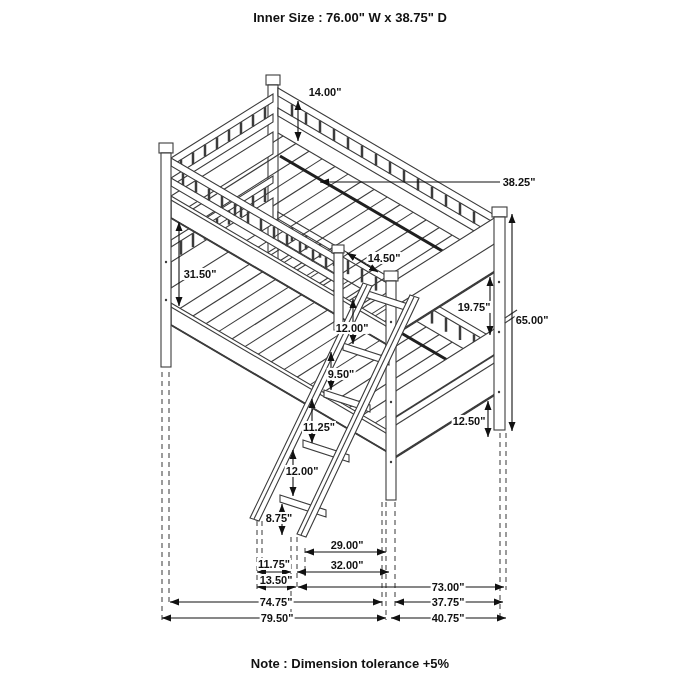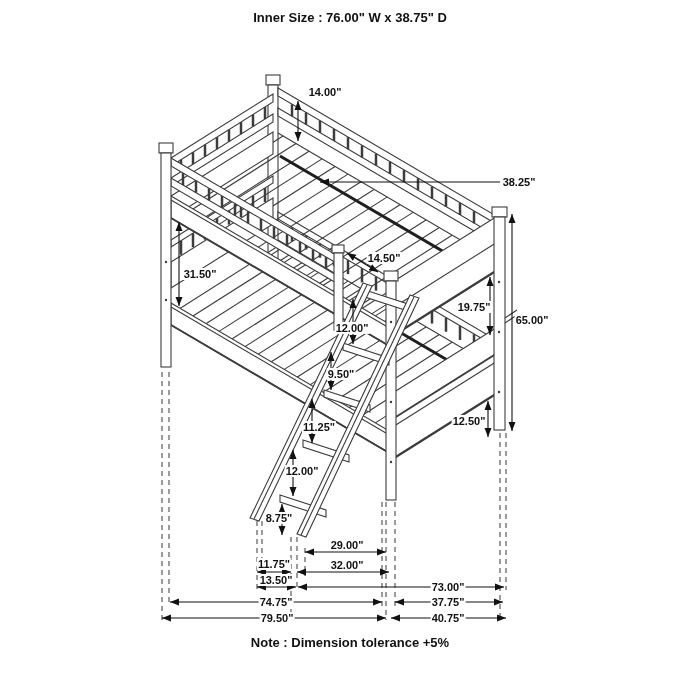--- a/index.html
+++ b/index.html
@@ -1,21 +1,21 @@
 <!DOCTYPE html>
 <html><head>
 <meta charset="utf-8">
 <style>
   html,body{margin:0;padding:0;background:#fff;}
   .stage{position:relative;width:700px;height:700px;background:#fff;overflow:hidden;
          font-family:"Liberation Sans",sans-serif;}
   .title,.note{position:absolute;left:0;width:700px;text-align:center;
          font-size:13px;font-weight:bold;color:#111;}
   .title{top:10px;}
-  .note{top:635px;}
+  .note{top:656px;}
   svg{position:absolute;left:0;top:0;}
   #labels{position:absolute;left:0;top:0;width:700px;height:700px;pointer-events:none;}
   .dim-label{position:absolute;transform:translate(-50%,-50%);background:#fff;
          font-size:11px;font-weight:bold;color:#111;padding:0 1px;white-space:nowrap;line-height:1.1;}
 </style>
 </head>
 <body>
 
 <div class="stage">
   <div class="title">Inner Size : 76.00" W x  38.75" D</div>

